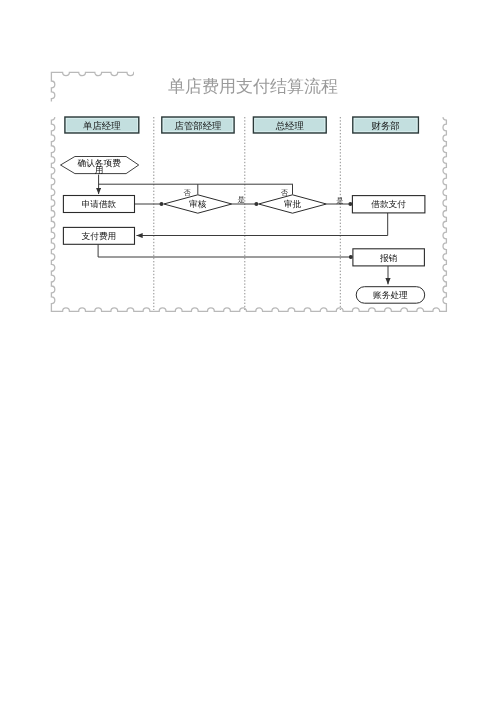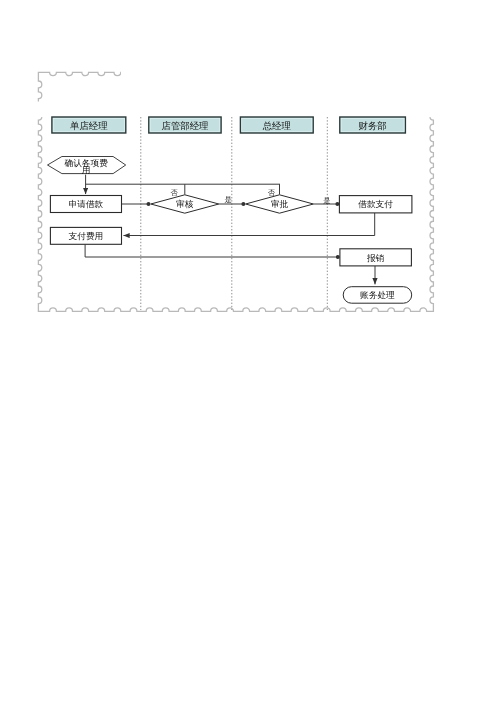--- a/index.html
+++ b/index.html
@@ -2,21 +2,21 @@
 <html><head>
 <meta charset="utf-8">
 <title>flow</title>
 <style>
   html,body{margin:0;padding:0;}
   body{width:500px;height:707px;background:#ffffff;
        font-family:"Liberation Serif","DejaVu Serif",serif;overflow:hidden;}
   #page{position:relative;width:500px;height:707px;background:#fff;}
   #title{position:absolute;left:167.5px;top:78px;font-size:17px;color:#9a9a9a;
          white-space:nowrap;line-height:18px;}
-  #diagram{position:absolute;left:31px;top:65px;}
+  #diagram{position:absolute;left:44px;top:65px;}
   svg{display:block;shape-rendering:auto;}
   #page{-webkit-font-smoothing:antialiased;}
   text{paint-order:stroke;}
   #diagram,#title{will-change:transform;}
   .lane-label{font-size:9.4px;fill:#111;text-anchor:middle;}
   .node-label{font-size:8.7px;fill:#111;text-anchor:middle;}
   .edge-label{font-size:7.3px;fill:#222;text-anchor:middle;}
 </style>
 </head>
 <body>
@@ -121,13 +121,14 @@
     </g>
 
     <g>
       <text class="edge-label" x="143.1" y="130.4">否</text>
       <text class="edge-label" x="197.2" y="137.4">是</text>
       <text class="edge-label" x="240.3" y="130.2">否</text>
       <text class="edge-label" x="296" y="137.9">是</text>
     </g>
   </svg>
   </div>
+  <div id="title">单店费用支付结算流程</div>
 </div>
 
 </body></html>

